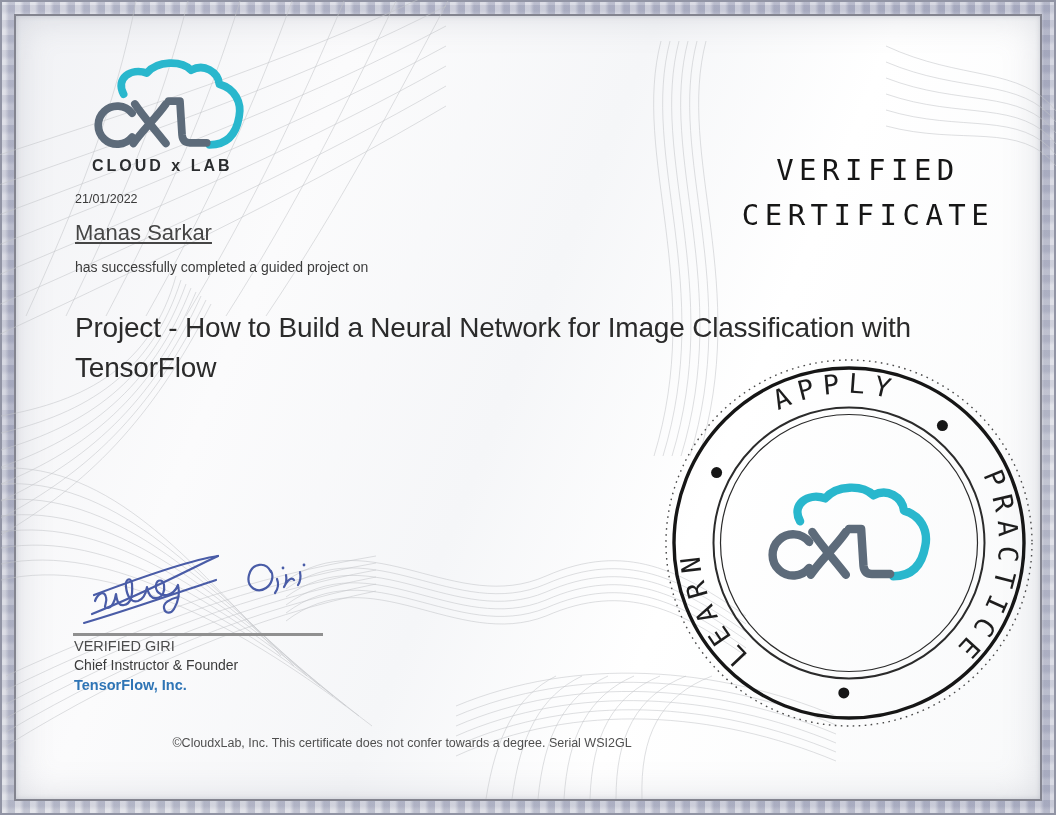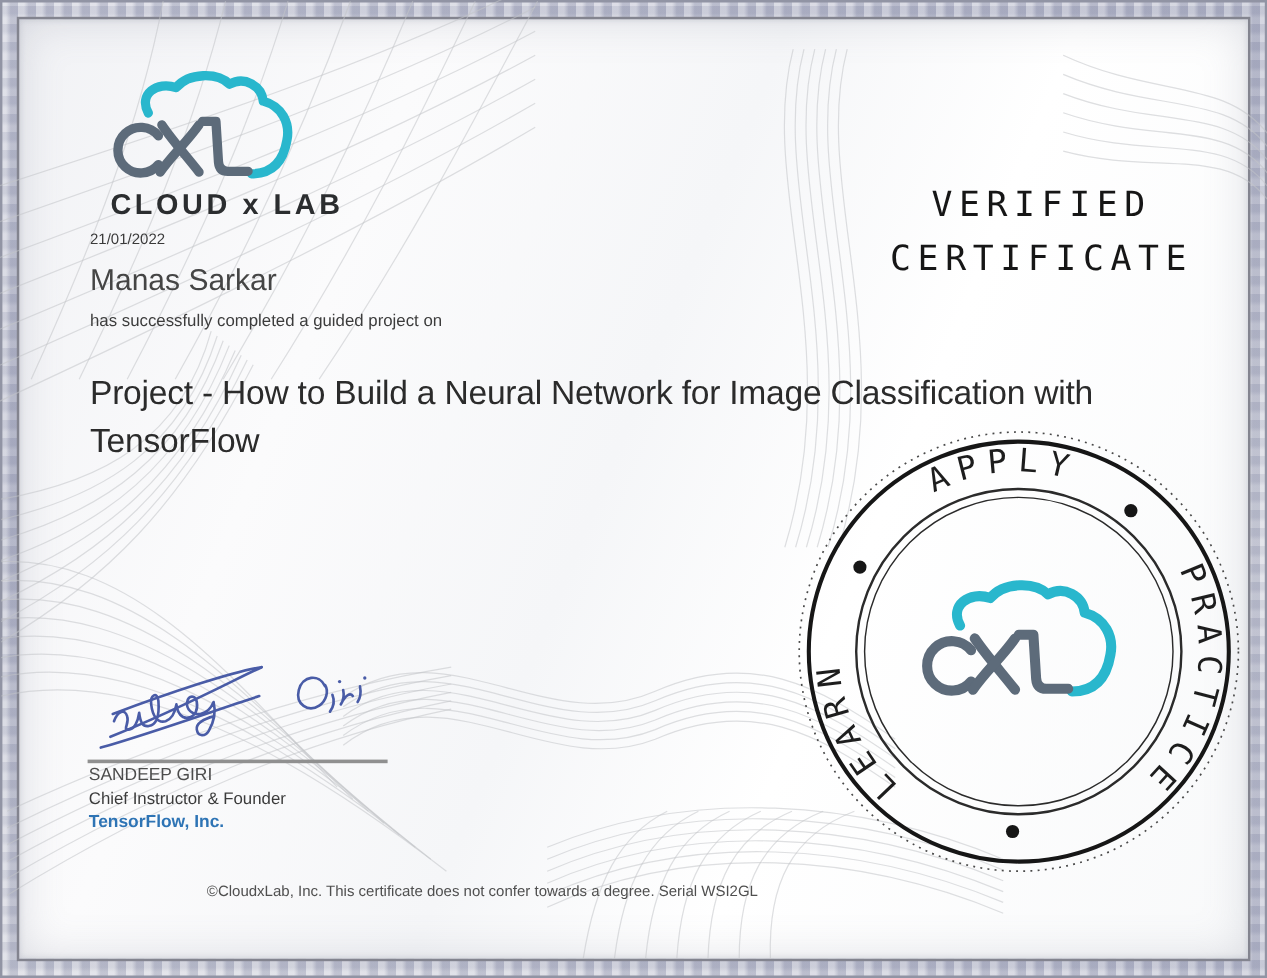--- a/index.html
+++ b/index.html
@@ -15,23 +15,23 @@
   .content{
     position:absolute; inset:14px;
     background:linear-gradient(112deg,#f1f2f5 0%,#fbfbfc 26%,#f5f6f8 48%,#ffffff 66%,#f8f9fa 100%);
     border:2px solid #83848f;
     box-shadow: inset 0 0 36px rgba(108,114,136,.22), inset 0 0 5px rgba(108,114,136,.25);
   }
   .content > *{position:absolute;}
   svg{overflow:visible;}
   .bg{left:0;top:0;width:1024px;height:783px;}
   .header-logo{left:78px;top:42px;width:155px;height:92px;}
-  .wordmark{left:76px;top:141px;font-size:24px;font-weight:bold;letter-spacing:3px;color:#2b2d2f;}
+  .wordmark{left:76px;top:141px;font-size:16px;font-weight:bold;letter-spacing:3px;color:#2b2d2f;}
   .date{left:59px;top:176px;font-size:12.5px;color:#3a3a3a;}
-  .recipient{left:59px;top:204px;font-size:25px;color:#454545;}
+  .recipient{left:59px;top:204px;font-size:22px;color:#454545;text-decoration:underline;}
   .completion{left:59px;top:243px;font-size:14px;color:#3c3c3c;}
   .course{left:59px;top:272px;font-size:28px;line-height:40px;color:#2b2b2b;max-width:900px;letter-spacing:-0.2px;margin-top:20px;}
   .verified{left:640px;top:132px;width:424px;text-align:center;
     font-family:"DejaVu Sans Mono",monospace;font-size:29px;line-height:45px;
     letter-spacing:5.5px;color:#161616;}
   .seal{left:643px;top:337px;width:380px;height:380px;}
   .seal-text{font-family:"DejaVu Sans Mono",monospace;font-size:27px;letter-spacing:8px;fill:#1d1d1d;}
   .signature{left:52px;top:519px;width:270px;height:110px;}
   .sigline{left:57px;top:617px;width:250px;height:2.5px;background:#909090;}
   .signame{left:58px;top:622px;font-size:14.5px;color:#4c4c4c;}
@@ -184,19 +184,19 @@
       <path d="M203,37 c-5,-11 -19,-9 -22,3 c-3,12 8,19 17,13 c6,-4 8,-12 5,-17"></path>
       <path d="M209,44 c2,5 1,10 -2,14"></path>
       <path d="M218,40 c1,5 0,9 -2,12 c4,-8 8,-10 10,-7"></path>
       <path d="M232,37 c1,5 0,10 -2,13"></path>
       <circle cx="215" cy="33" r="1.4" fill="#3b4fa0" stroke="none"></circle>
       <circle cx="236" cy="30" r="1.4" fill="#3b4fa0" stroke="none"></circle>
     </g>
   </svg>
 
   <div class="sigline"></div>
-  <div class="signame">SANDEEP GIRI</div>
+  <div class="signame">VERIFIED GIRI</div>
   <div class="sigtitle">Chief Instructor &amp; Founder</div>
   <div class="sigorg">TensorFlow, Inc.</div>
 
   <div class="footer">©CloudxLab, Inc. This certificate does not confer towards a degree. Serial WSI2GL</div>
 
 </div>
 
 </body></html>

